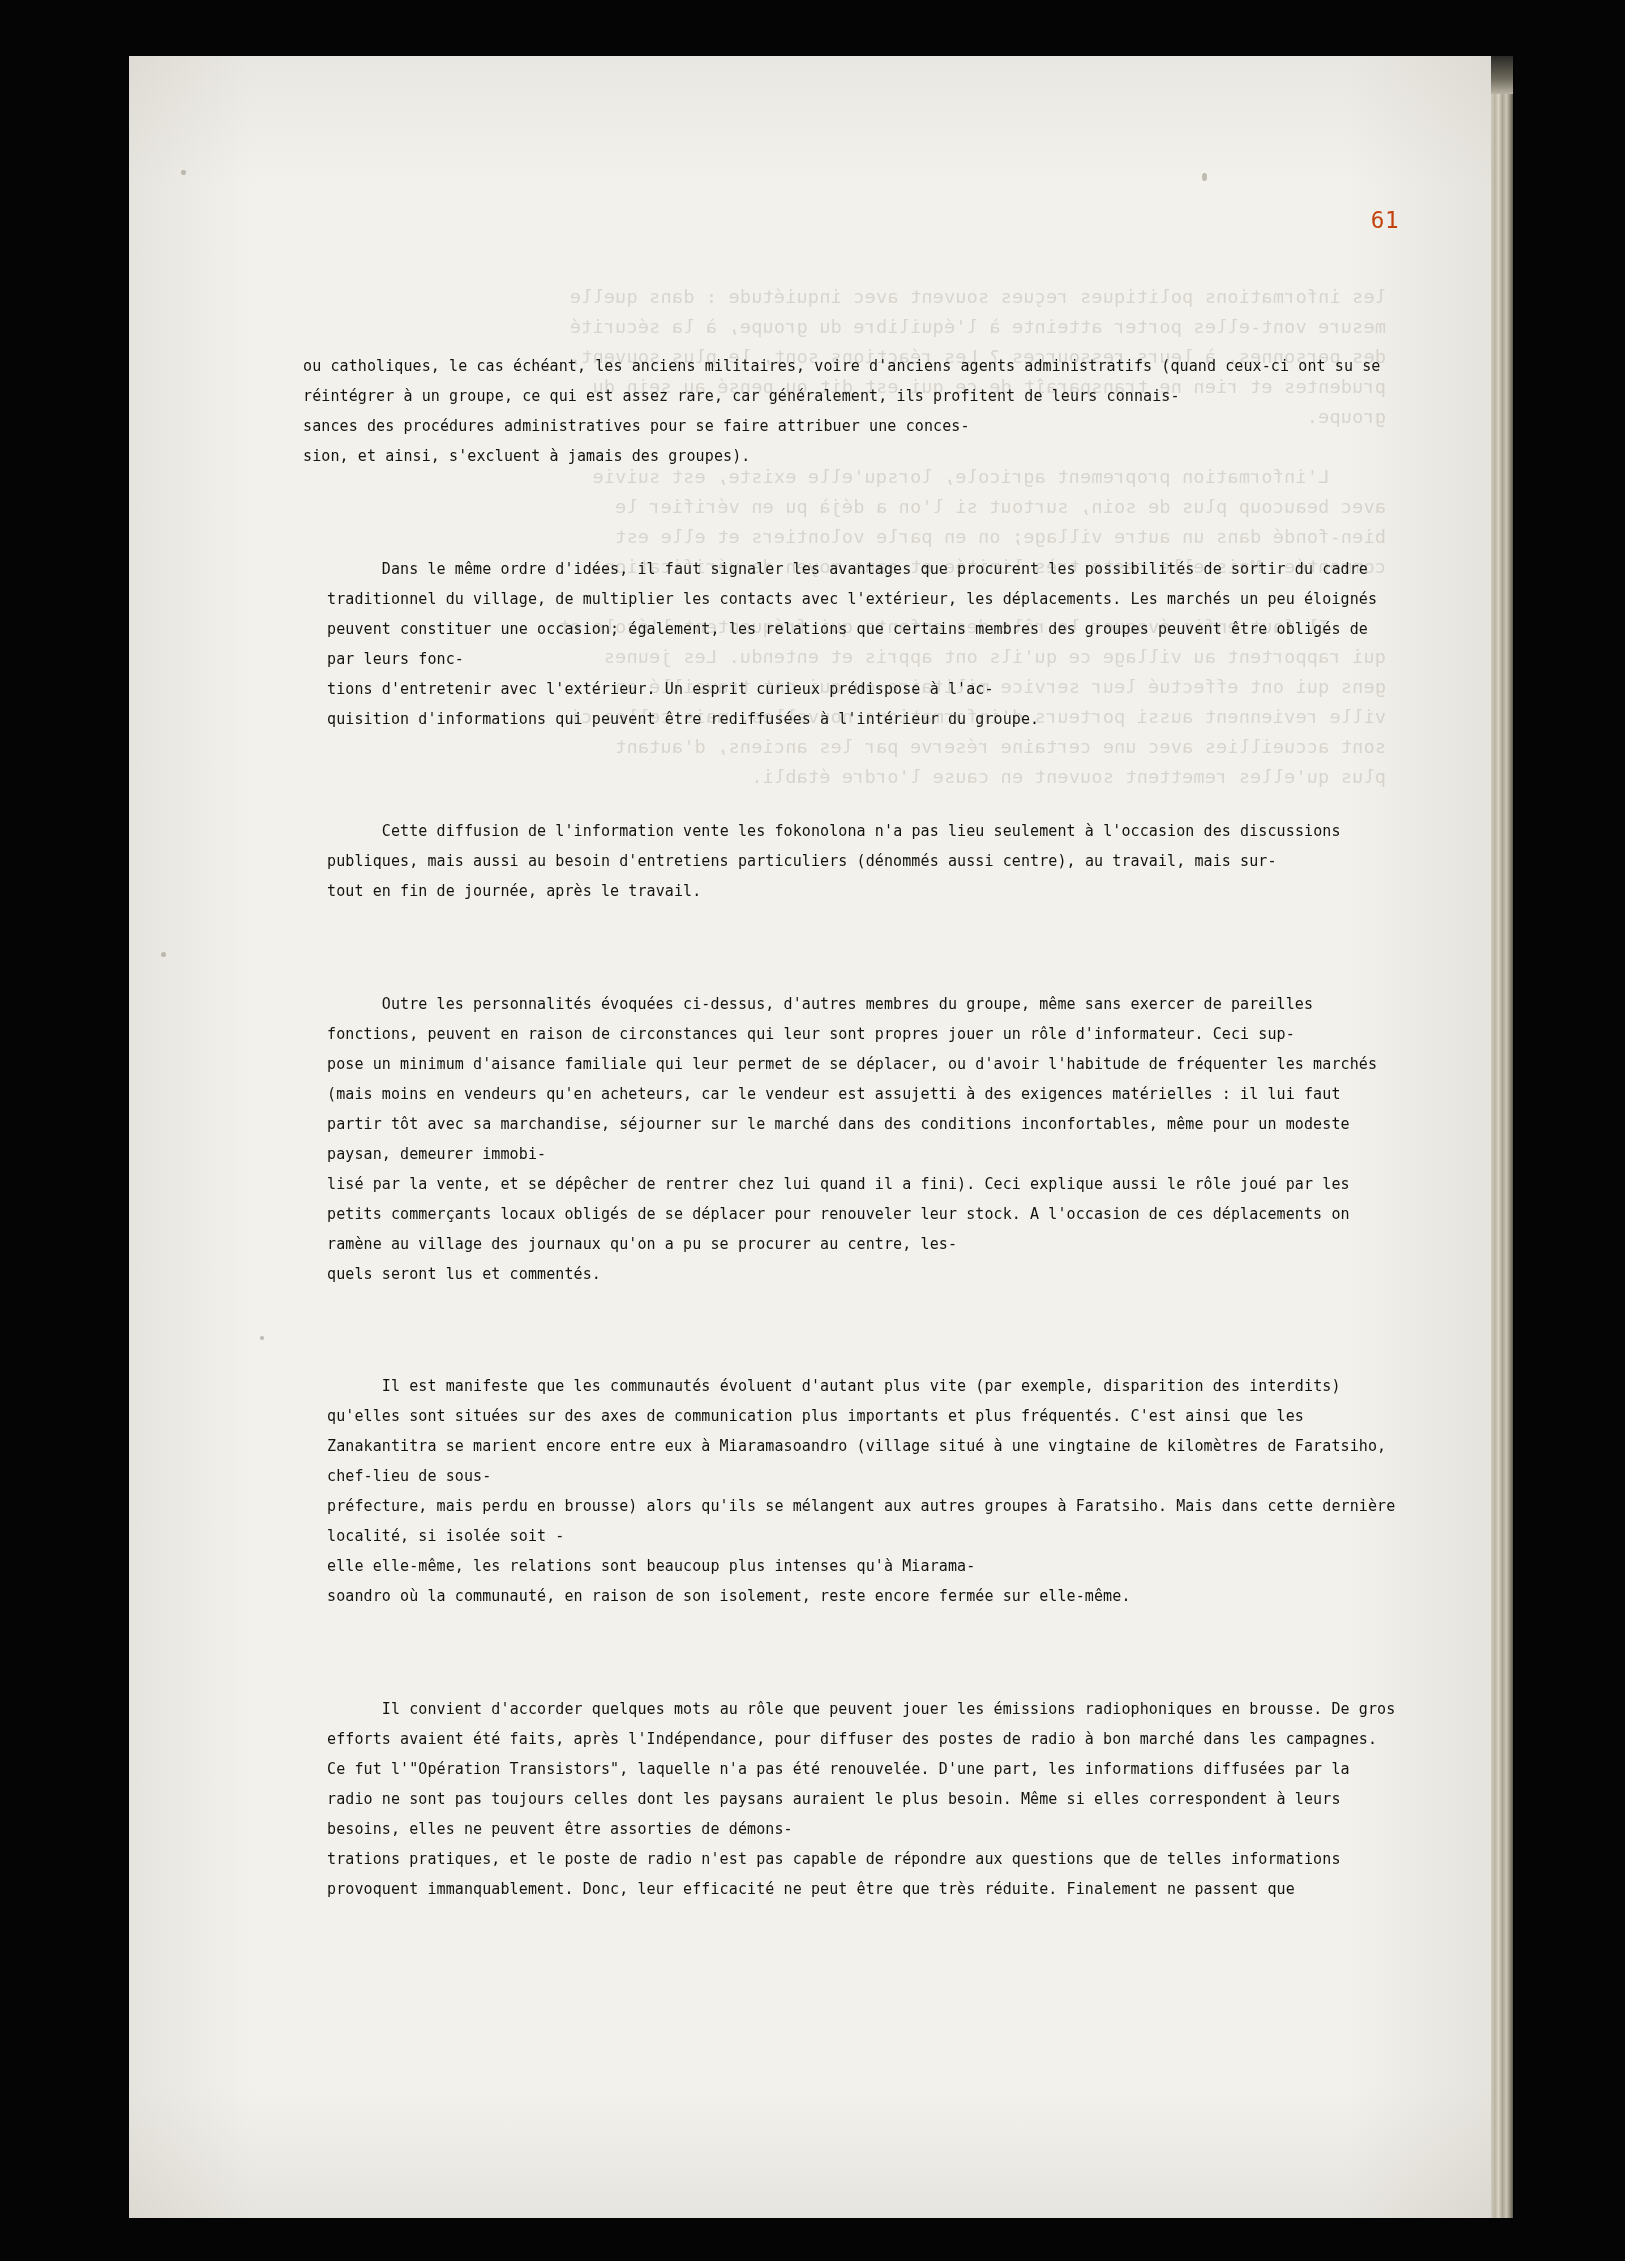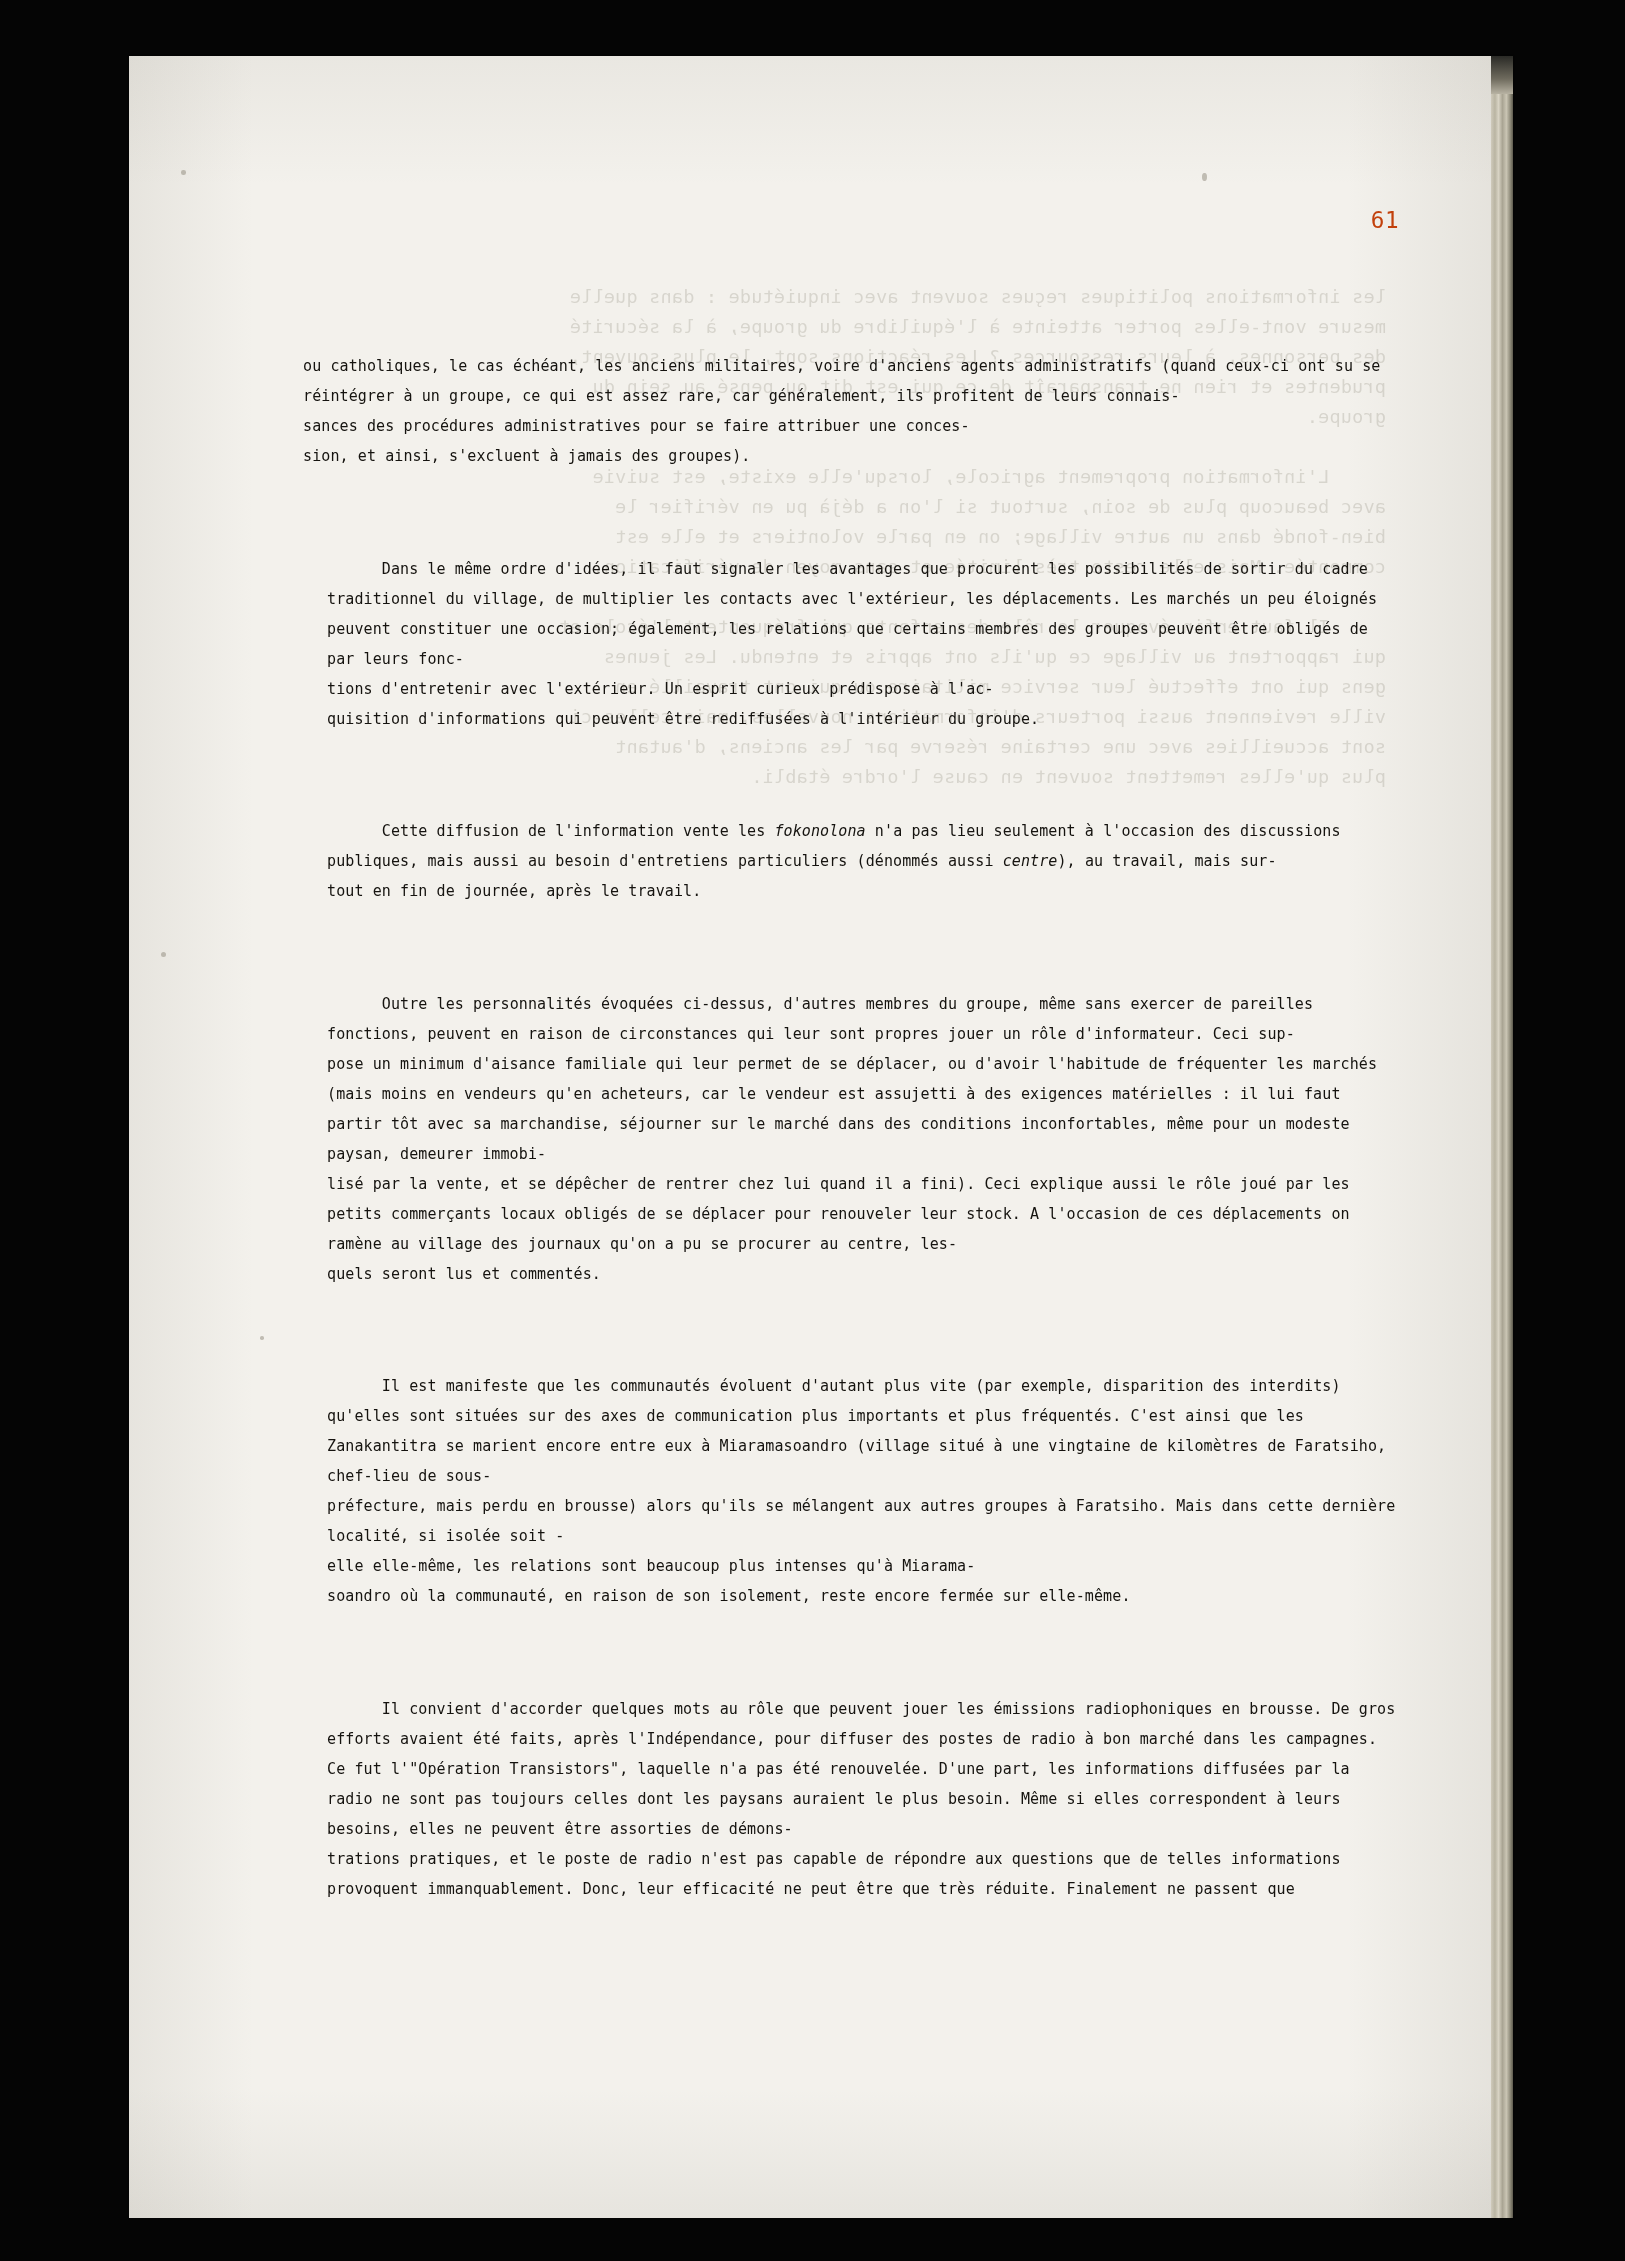--- a/index.html
+++ b/index.html
@@ -102,21 +102,20 @@
   .body-text p {
     margin: 0 0 22.6px 0;
     text-indent: 0;
     white-space: pre-wrap;
   }
   .body-text p.indent {
     text-indent: 0;
     margin-left: 24px;
   }
   .it {
-    font-style: italic;
   }
   
   .speck {
     position: absolute;
     background: #8d887a;
     border-radius: 50%;
     opacity: 0.5;
   }
 </style>
 </head>

